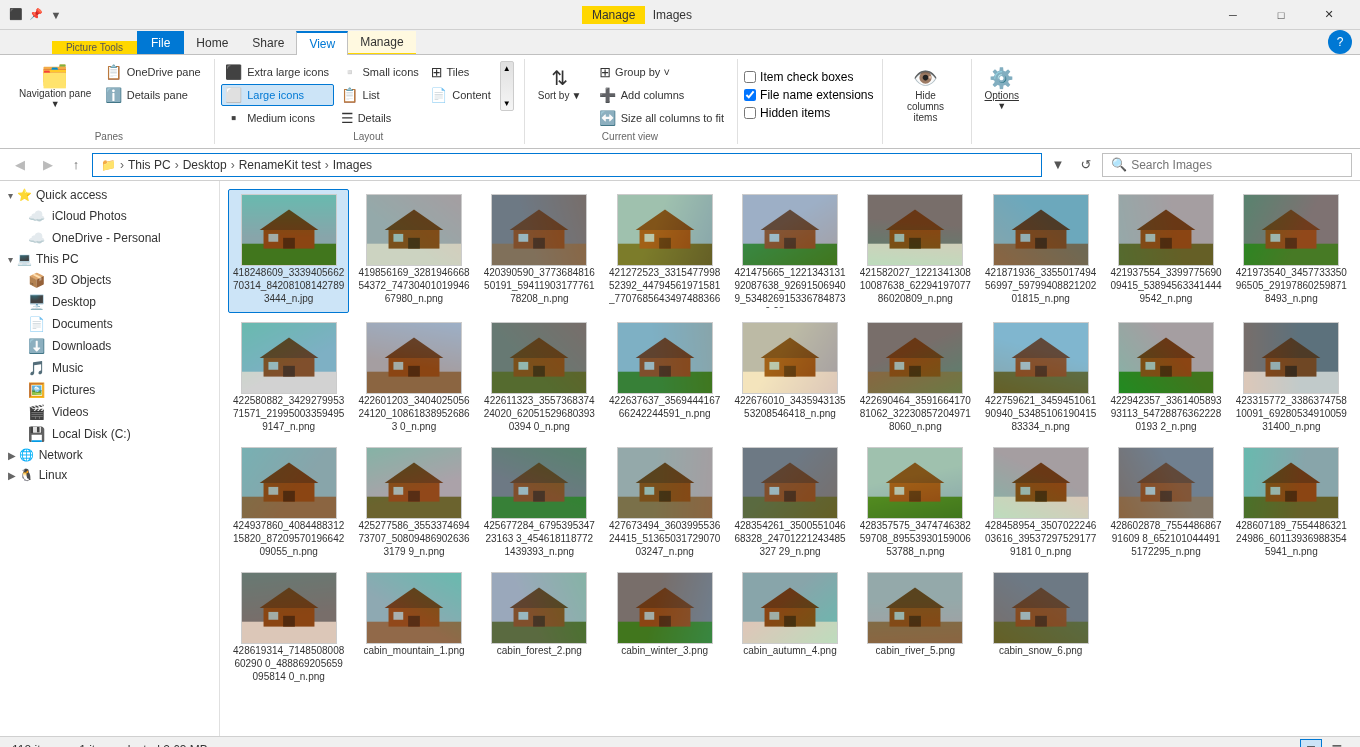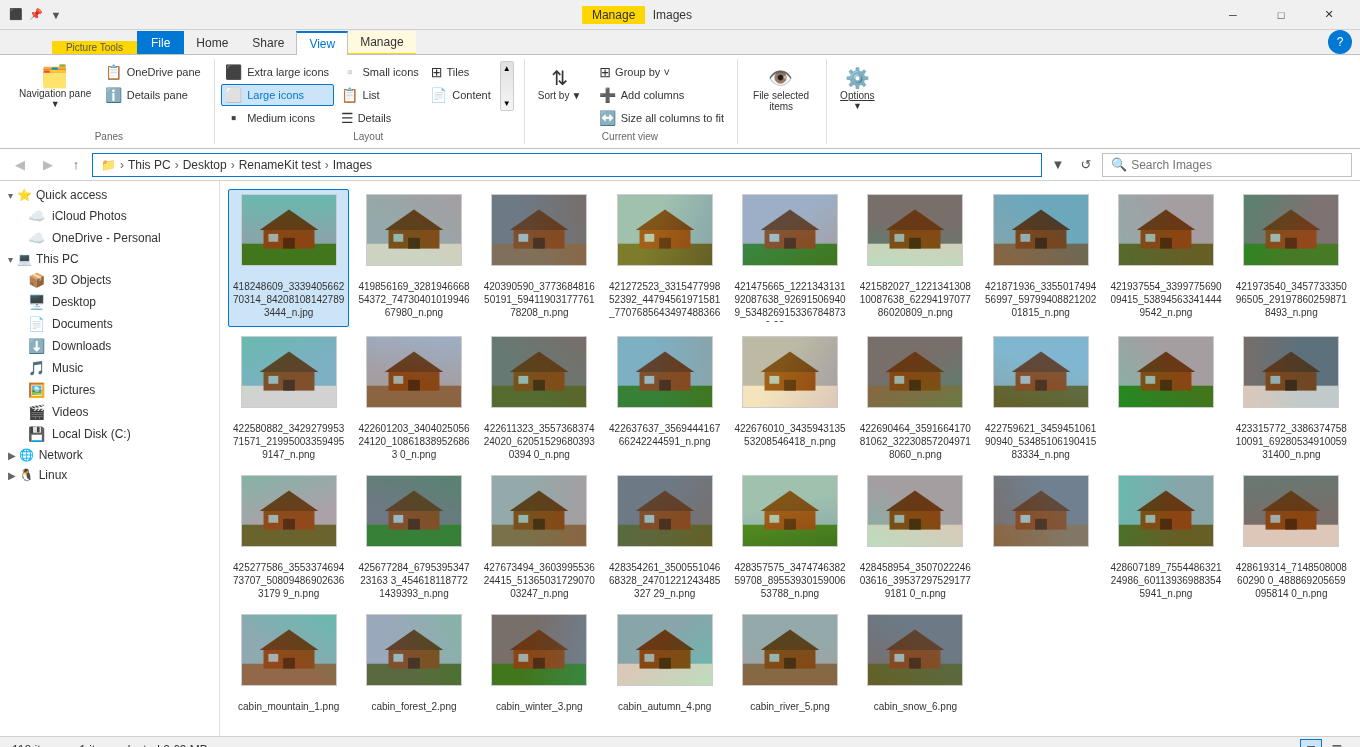--- a/index.html
+++ b/index.html
@@ -54,21 +54,21 @@
     .nav-section { display: flex; align-items: center; padding: 3px 8px; cursor: pointer; gap: 4px; font-size: 12px; color: #333; font-weight: normal; }
     .nav-chevron { font-size: 10px; color: #666; }
     .nav-indent { padding-left: 28px; }
 
     
     .file-area { flex: 1; overflow-y: auto; background: white; padding: 8px; }
     .file-grid { display: grid; grid-template-columns: repeat(auto-fill, minmax(110px, 1fr)); gap: 4px; }
     .file-item { display: flex; flex-direction: column; align-items: center; padding: 4px; border: 1px solid transparent; border-radius: 2px; cursor: pointer; }
     .file-item.selected { background: #cce4f7; border-color: #0078d4; }
     .file-thumb { width: 96px; height: 72px; background: #ddd; border: 1px solid #ccc; overflow: hidden; display: flex; align-items: center; justify-content: center; }
-    .file-name { font-size: 10px; color: #333; text-align: center; word-break: break-all; margin-top: 14px; max-height: 42px; overflow: hidden; line-height: 1.3; }
+    .file-name { font-size: 10px; color: #333; text-align: center; word-break: break-all; margin-top: 0; max-height: 42px; overflow: hidden; line-height: 1.3; }
 
     
     .statusbar { height: 26px; background: #f0f0f0; border-top: 1px solid #d0d0d0; display: flex; align-items: center; padding: 0 12px; font-size: 12px; color: #333; gap: 16px; }
     .statusbar-right { margin-left: auto; display: flex; gap: 4px; }
     .view-toggle { width: 22px; height: 22px; display: flex; align-items: center; justify-content: center; cursor: pointer; border: 1px solid transparent; }
     .view-toggle.active { background: #cce4f7; border-color: #0078d4; }
 
     
     .cb-row { display: flex; align-items: center; gap: 4px; padding: 1px 0; cursor: pointer; }
     .cb-row input { width: 12px; height: 12px; }
@@ -210,26 +210,43 @@
         </div>
         <div class="ribbon-btn-small">
           <span class="icon-s">↔️</span>
           <span>Size all columns to fit</span>
         </div>
       </div>
     </div>
     <div class="ribbon-group-label">Current view</div>
   </div>
 
+  <div class="ribbon-group">
+    <div class="ribbon-group-content" style="flex-direction:column; justify-content:center;">
+      <label class="cb-row">
+        <input type="checkbox" style="">
+        <span>Item check boxes</span>
+      </label>
+      <label class="cb-row">
+        <input type="checkbox" checked="" style="">
+        <span>File name extensions</span>
+      </label>
+      <label class="cb-row">
+        <input type="checkbox" style="">
+        <span>Hidden items</span>
+      </label>
+    </div>
+    <div class="ribbon-group-label" style="visibility:hidden;">Show/hide</div>
+  </div>
 
   <div class="ribbon-group">
     <div class="ribbon-group-content">
       <div class="ribbon-btn large">
         <div style="font-size:20px;">👁️</div>
-        <div style="font-size:10px; text-align:center; max-width:60px;">File selected items</div>
+        <div style="font-size:10px; text-align:center; max-width:60px;">Hide columns items</div>
       </div>
     </div>
     <div class="ribbon-group-label" style="visibility:hidden;">‌</div>
   </div>
 
   <div class="ribbon-group" style="border-right:none;">
     <div class="ribbon-group-content">
       <div class="ribbon-btn large">
         <div style="font-size:20px;">⚙️</div>
         <div style="font-size:10px;text-decoration:underline;">Options</div>
@@ -544,35 +561,49 @@
           <div class="file-thumb" style="background: linear-gradient(232deg, rgb(139, 69, 19) 40%, rgb(34, 139, 34) 100%);">
             <svg width="96" height="72" viewBox="0 0 96 72" style="opacity: 0.7;">
               <rect width="96" height="72" fill="#B0C4DE"></rect>
               <rect x="0" y="50" width="96" height="22" fill="#228B22"></rect>
               <rect x="22" y="35" width="52" height="20" fill="#8B4513"></rect>
               <polygon points="18,36 48,15 78,36" fill="#5C3317"></polygon>
               <rect x="42" y="44" width="12" height="11" fill="#3B1F0C"></rect>
               <rect x="27" y="40" width="10" height="8" fill="#ADD8E6"></rect>
             </svg>
           </div>
+          <div class="file-name">422942357_336140589393113_547288763622280193 2_n.png</div>
         </div>
         <div class="file-item">
           <div class="file-thumb" style="background: linear-gradient(269deg, rgb(47, 79, 79) 40%, rgb(139, 69, 19) 100%);">
             <svg width="96" height="72" viewBox="0 0 96 72" style="opacity: 0.7;">
               <rect width="96" height="72" fill="#708090"></rect>
               <rect x="0" y="50" width="96" height="22" fill="#FFFFFF"></rect>
               <rect x="22" y="35" width="52" height="20" fill="#8B4513"></rect>
               <polygon points="18,36 48,15 78,36" fill="#5C3317"></polygon>
               <rect x="42" y="44" width="12" height="11" fill="#3B1F0C"></rect>
               <rect x="27" y="40" width="10" height="8" fill="#ADD8E6"></rect>
             </svg>
           </div>
           <div class="file-name">423315772_338637475810091_6928053491005931400_n.png</div>
         </div>
         <div class="file-item">
+          <div class="file-thumb" style="background: linear-gradient(306deg, rgb(139, 69, 19) 40%, rgb(85, 107, 47) 100%);">
+            <svg width="96" height="72" viewBox="0 0 96 72" style="opacity: 0.7;">
+              <rect width="96" height="72" fill="#87CEEB"></rect>
+              <rect x="0" y="50" width="96" height="22" fill="#8B7355"></rect>
+              <rect x="22" y="35" width="52" height="20" fill="#8B4513"></rect>
+              <polygon points="18,36 48,15 78,36" fill="#5C3317"></polygon>
+              <rect x="42" y="44" width="12" height="11" fill="#3B1F0C"></rect>
+              <rect x="27" y="40" width="10" height="8" fill="#ADD8E6"></rect>
+            </svg>
+          </div>
+          <div class="file-name">424937860_408448831215820_8720957019664209055_n.png</div>
+        </div>
+        <div class="file-item">
           <div class="file-thumb" style="background: linear-gradient(343deg, rgb(160, 82, 45) 40%, rgb(34, 139, 34) 100%);">
             <svg width="96" height="72" viewBox="0 0 96 72" style="opacity: 0.7;">
               <rect width="96" height="72" fill="#B0C4DE"></rect>
               <rect x="0" y="50" width="96" height="22" fill="#556B2F"></rect>
               <rect x="22" y="35" width="52" height="20" fill="#8B4513"></rect>
               <polygon points="18,36 48,15 78,36" fill="#5C3317"></polygon>
               <rect x="42" y="44" width="12" height="11" fill="#3B1F0C"></rect>
               <rect x="27" y="40" width="10" height="8" fill="#ADD8E6"></rect>
             </svg>
           </div>
@@ -647,20 +678,21 @@
           <div class="file-thumb" style="background: linear-gradient(242deg, rgb(112, 128, 144) 40%, rgb(139, 69, 19) 100%);">
             <svg width="96" height="72" viewBox="0 0 96 72" style="opacity: 0.7;">
               <rect width="96" height="72" fill="#708090"></rect>
               <rect x="0" y="50" width="96" height="22" fill="#8B7355"></rect>
               <rect x="22" y="35" width="52" height="20" fill="#8B4513"></rect>
               <polygon points="18,36 48,15 78,36" fill="#5C3317"></polygon>
               <rect x="42" y="44" width="12" height="11" fill="#3B1F0C"></rect>
               <rect x="27" y="40" width="10" height="8" fill="#ADD8E6"></rect>
             </svg>
           </div>
+          <div class="file-name">428602878_755448686791609 8_6521010444915172295_n.png</div>
         </div>
         <div class="file-item">
           <div class="file-thumb" style="background: linear-gradient(279deg, rgb(139, 69, 19) 40%, rgb(34, 139, 34) 100%);">
             <svg width="96" height="72" viewBox="0 0 96 72" style="opacity: 0.7;">
               <rect width="96" height="72" fill="#87CEEB"></rect>
               <rect x="0" y="50" width="96" height="22" fill="#556B2F"></rect>
               <rect x="22" y="35" width="52" height="20" fill="#8B4513"></rect>
               <polygon points="18,36 48,15 78,36" fill="#5C3317"></polygon>
               <rect x="42" y="44" width="12" height="11" fill="#3B1F0C"></rect>
               <rect x="27" y="40" width="10" height="8" fill="#ADD8E6"></rect>

